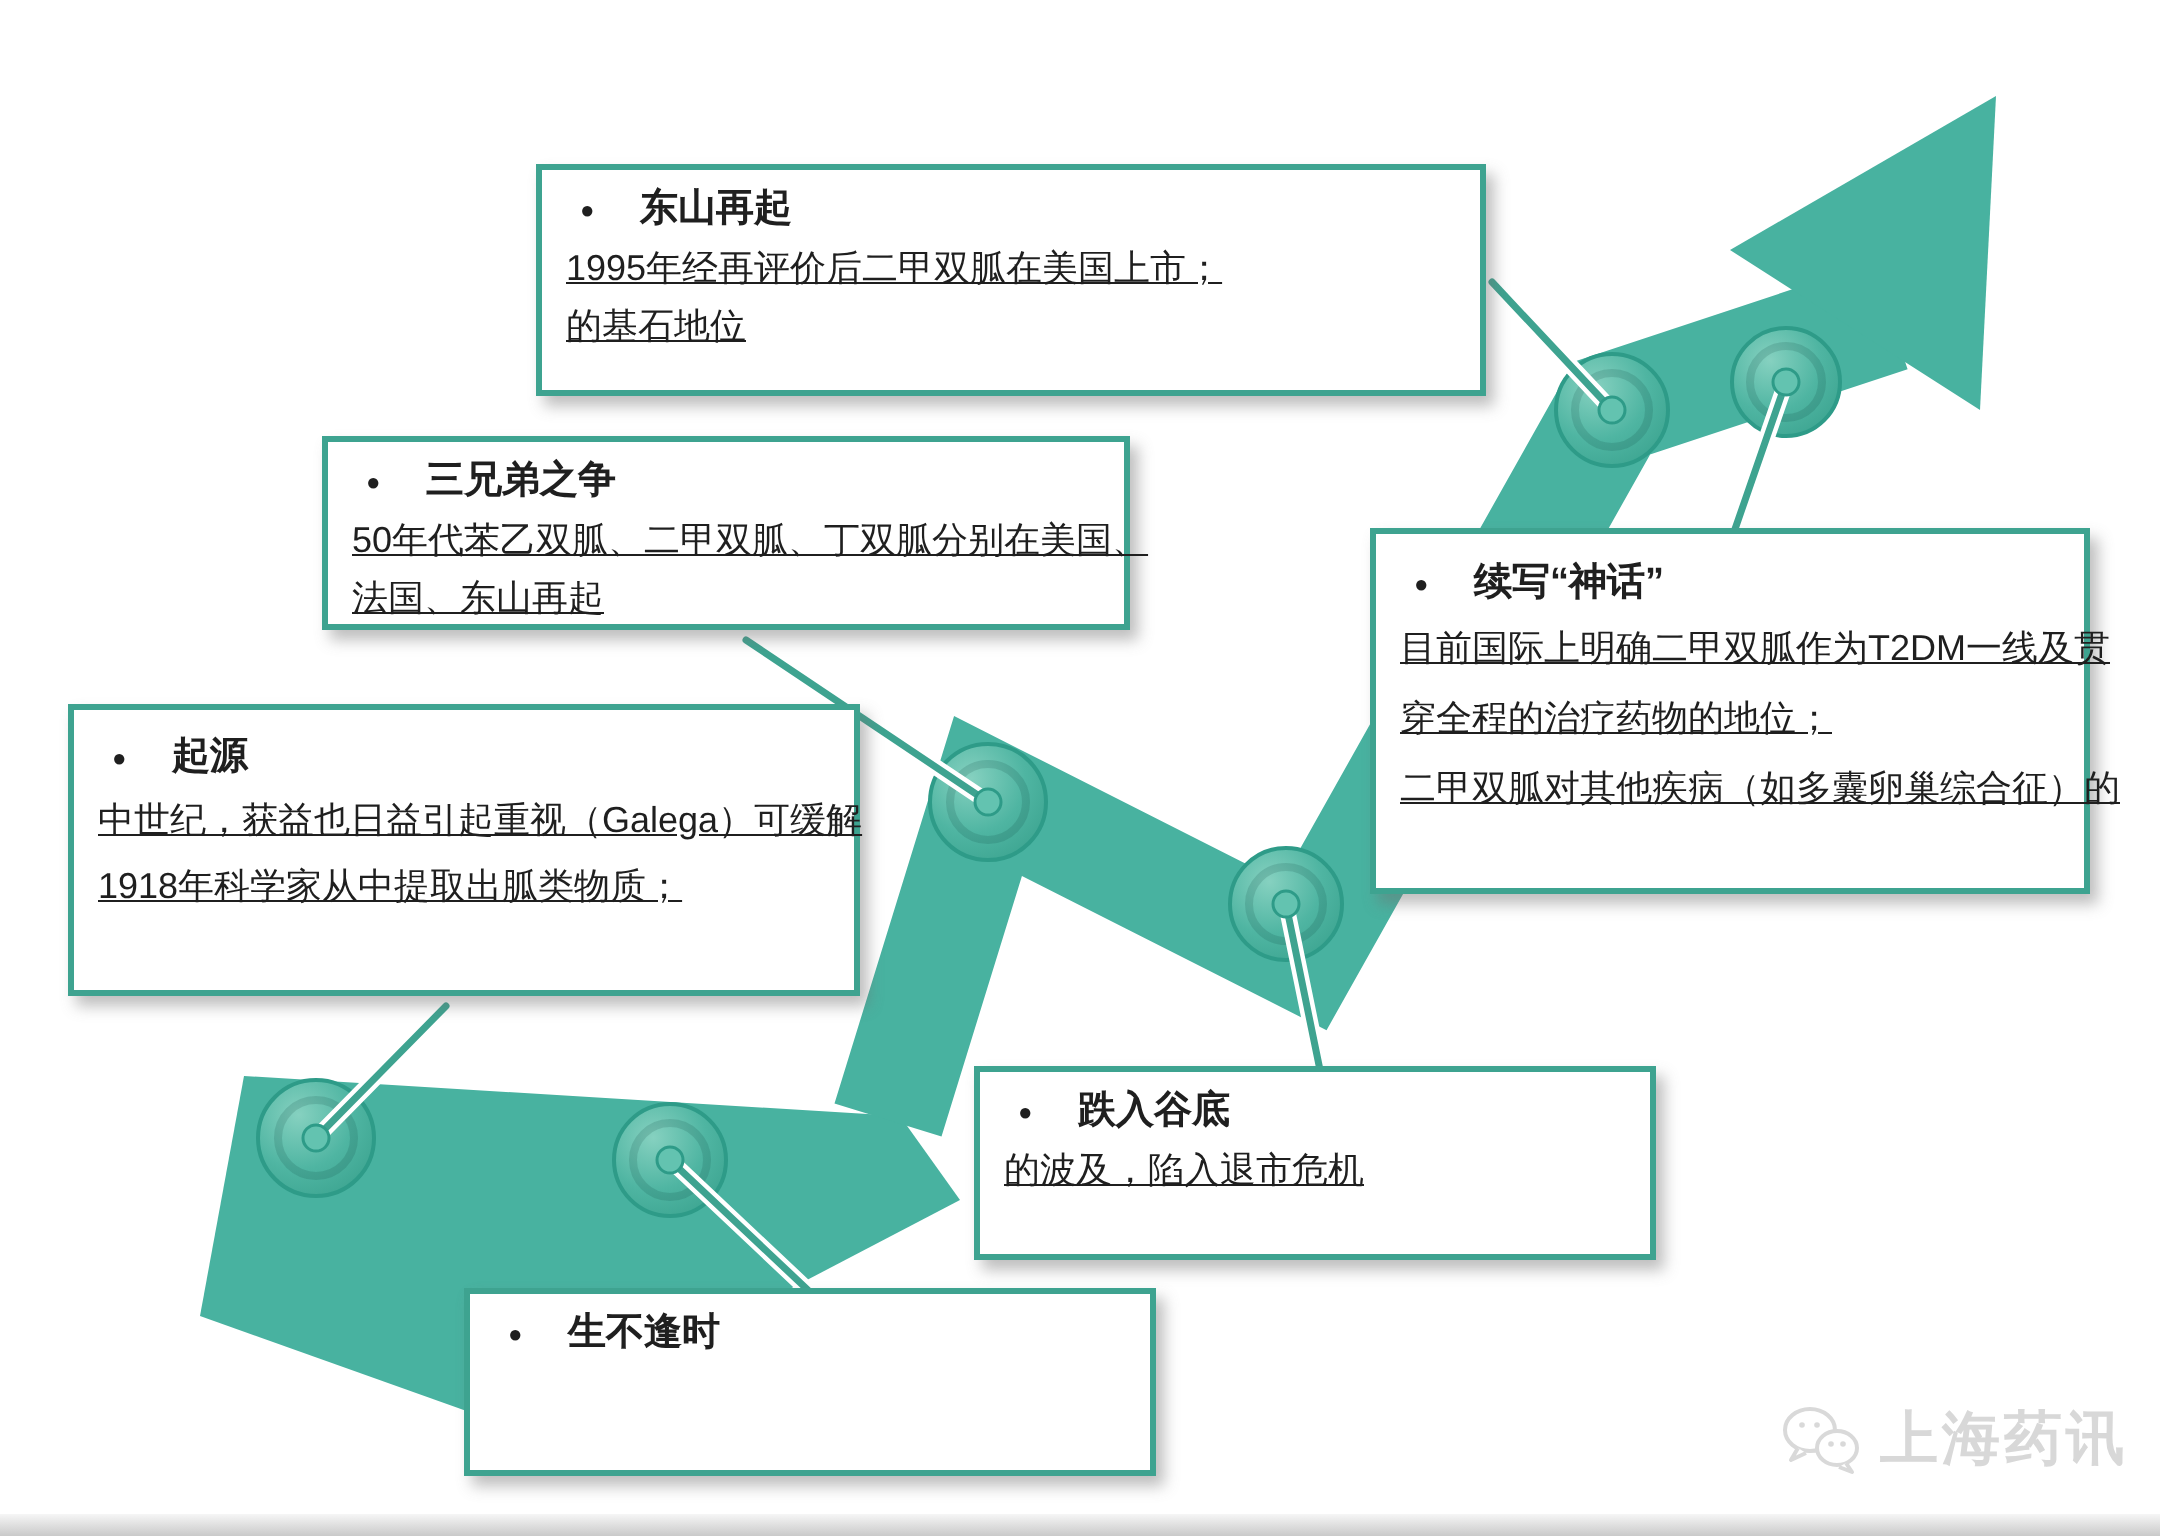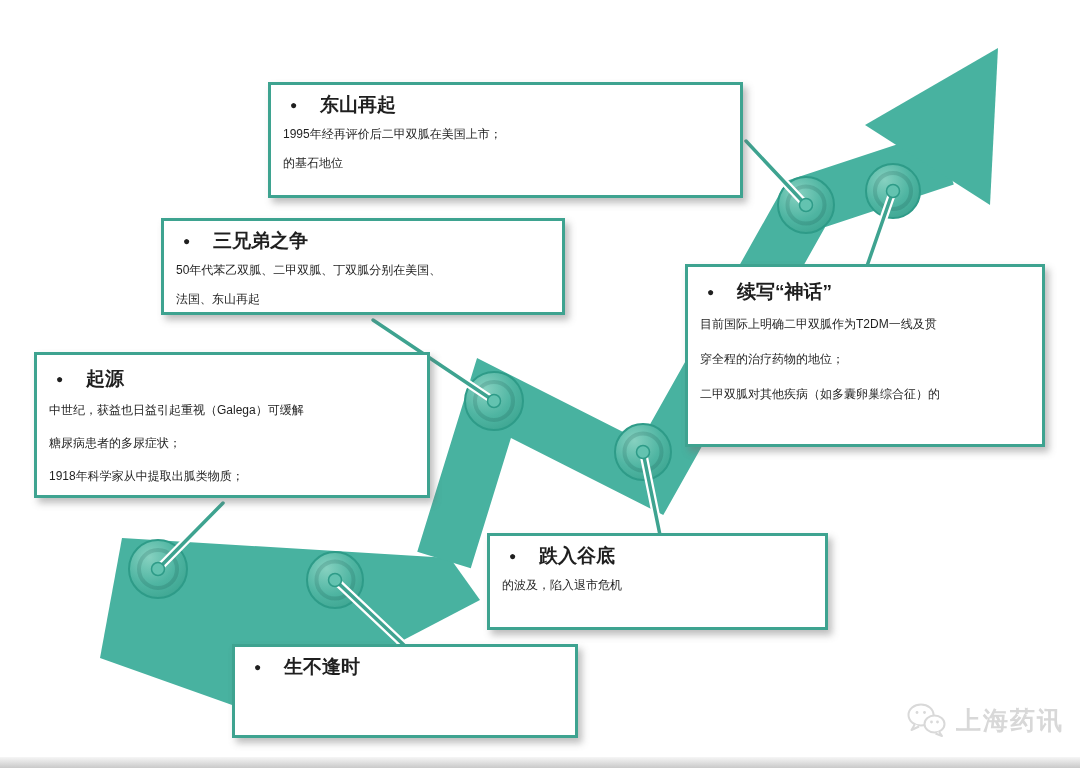--- a/index.html
+++ b/index.html
@@ -26,35 +26,35 @@
 
   .box{
     position:absolute;box-sizing:border-box;background:#ffffff;
     border:3px solid var(--border);
     box-shadow:4px 5px 7px rgba(110,110,110,0.45);
     padding:5px 12px 4px 12px;color:var(--ink);
   }
   .box-title-row{display:flex;align-items:center;font-weight:bold;font-size:19px;line-height:30px;}
   .bullet{font-size:12px;padding-left:7px;width:30px;flex:0 0 auto;}
   .box-title{white-space:nowrap;}
-  .box-body .line{font-size:12px;line-height:29px;white-space:nowrap;}
+  .box-body .line{font-size:18px;line-height:29px;white-space:nowrap;text-decoration:underline;}
 
   .box-comeback {left:268px;top:82px; width:475px;height:116px;}
   .box-brothers {left:161px;top:218px;width:404px;height:97px;}
   .box-origin   {left:34px; top:352px;width:396px;height:146px;padding-top:9px;}
   .box-origin .box-body .line{line-height:33px;}
   .box-myth     {left:685px;top:264px;width:360px;height:183px;padding-top:10px;}
   .box-myth .box-body .line{line-height:35px;}
   .box-valley   {left:487px;top:533px;width:341px;height:97px;}
   .box-wrongtime{left:232px;top:644px;width:346px;height:94px;}
 
   .watermark{
     position:absolute;right:16px;top:698px;height:44px;
     display:flex;align-items:center;gap:8px;
-    color:var(--wm);font-size:25px;font-weight:bold;letter-spacing:2px;
+    color:var(--wm);font-size:29px;font-weight:bold;letter-spacing:2px;
     text-shadow:0 1px 0 #ffffff;
   }
   .bottom-strip{
     position:absolute;left:0;right:0;bottom:0;height:11px;
     background:linear-gradient(#f6f6f6,#c9c9c9);
   }
 </style>
 </head>
 <body>
 
@@ -145,21 +145,20 @@
     </div>
 </div>
 
 <div class="box box-origin">
   <div class="box-title-row">
     <span class="bullet">●</span>
     <span class="box-title">起源</span>
   </div>
   <div class="box-body">
       <div class="line">中世纪，获益也日益引起重视（Galega）可缓解</div>
-      <div class="line">糖尿病患者的多尿症状；</div>
       <div class="line">1918年科学家从中提取出胍类物质；</div>
     </div>
 </div>
 
 <div class="box box-myth">
   <div class="box-title-row">
     <span class="bullet">●</span>
     <span class="box-title">续写“神话”</span>
   </div>
   <div class="box-body">

